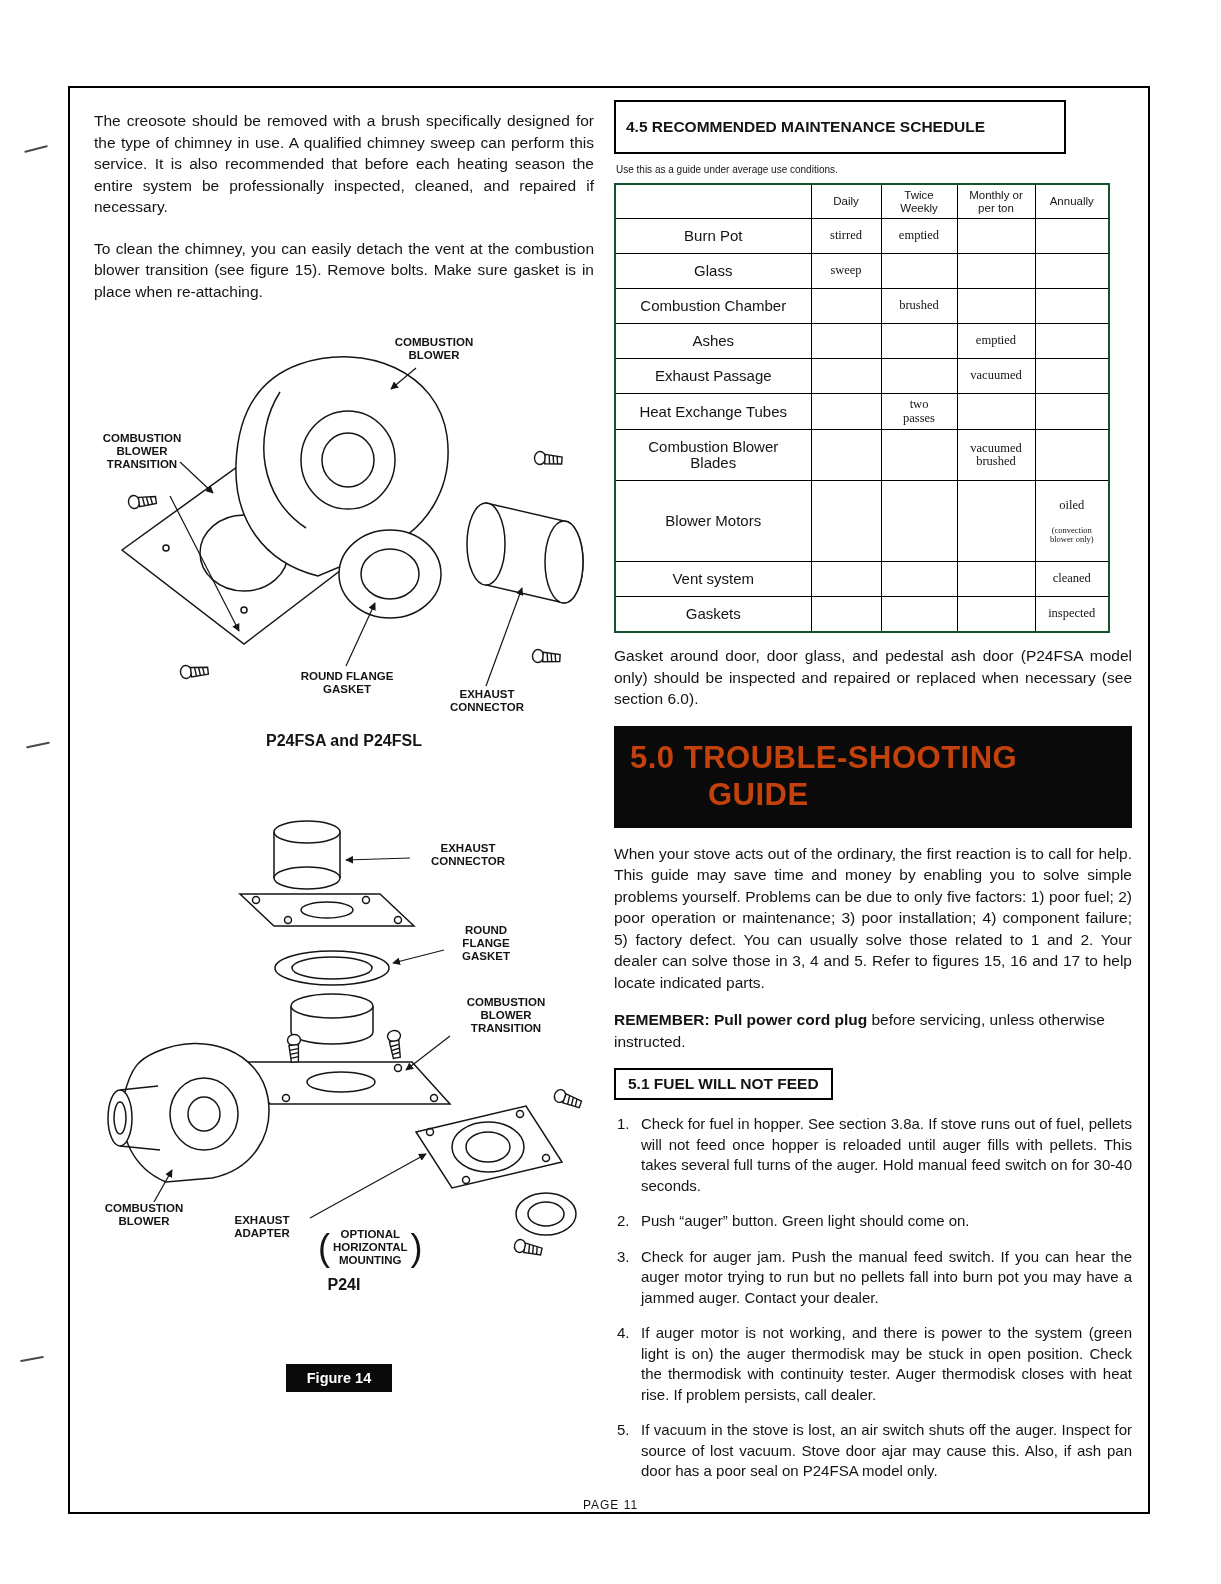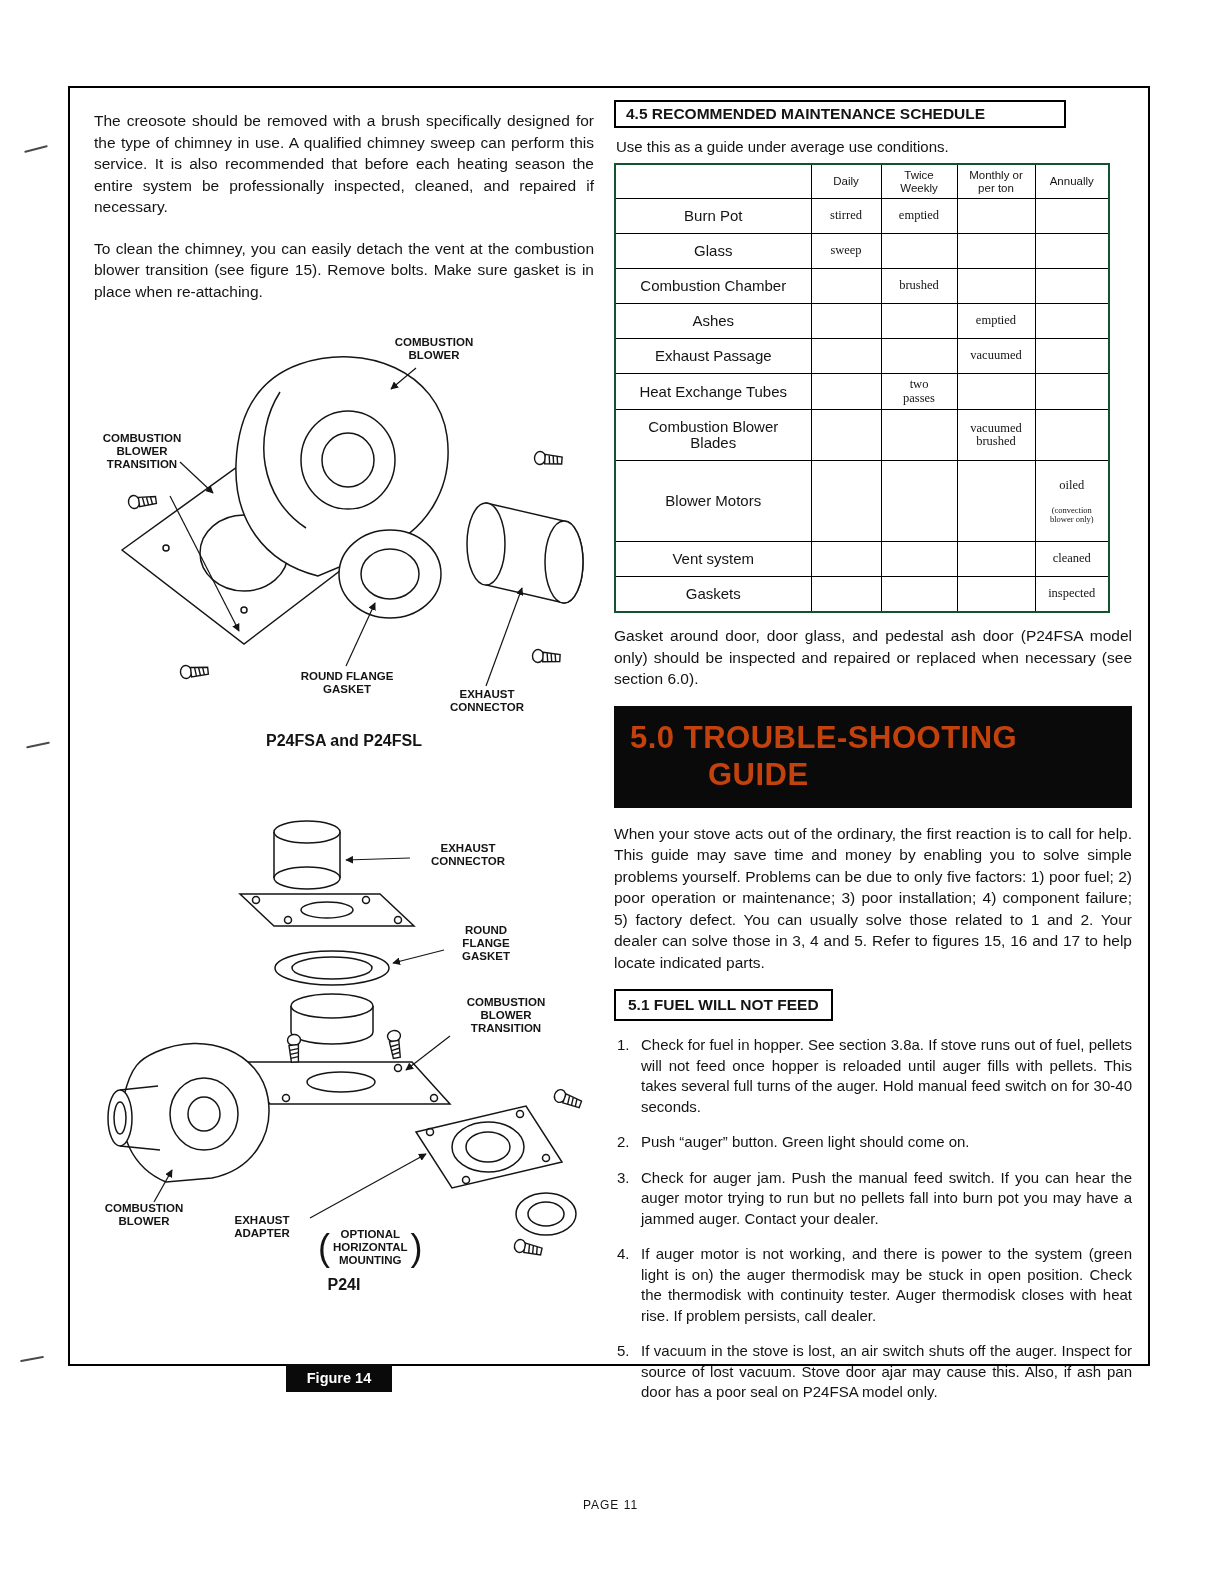--- a/index.html
+++ b/index.html
@@ -1,18 +1,18 @@
 <!DOCTYPE html>
 <html><head>
 <meta charset="utf-8">
 <style>
   * { box-sizing: border-box; margin: 0; padding: 0; }
   body { background:#ffffff; font-family:"Liberation Sans", sans-serif; color:#141414; }
   .page { position:relative; width:1221px; height:1584px; background:#fff; overflow:hidden; }
-  .frame { position:absolute; left:68px; top:86px; width:1082px; height:1280px; border:2px solid #000; }
+  .frame { position:absolute; left:68px; top:86px; width:1082px; height:1428px; border:2px solid #000; }
 
   .scan-mark { position:absolute; width:24px; height:2px; background:#4a4a4a; border-radius:2px; }
 
   .col-left  { position:absolute; left:24px; top:22px;  width:500px; }
   .col-right { position:absolute; left:544px; top:12px; width:518px; }
 
   .para { font-size:15.5px; line-height:21.5px; text-align:justify; }
   .para + .para { margin-top:20px; }
 
   
@@ -21,25 +21,25 @@
   .diag-label { position:absolute; font-size:11.5px; font-weight:bold; line-height:13px;
                 white-space:pre-line; text-align:center; }
   .diag-caption { font-size:16px; font-weight:bold; text-align:center; margin-top:6px; }
   .mount { display:flex; align-items:center; gap:3px; }
   .mount .paren { font-size:36px; font-weight:normal; line-height:36px; }
 
   .figure-box { margin:64px 0 0 192px; width:106px; background:#0a0a0a; color:#fff;
                 font-size:14.5px; font-weight:bold; text-align:center; padding:6px 0; }
 
   
-  .boxed-heading { border:2px solid #000; font-weight:bold; font-size:15.5px; padding:3px 10px; }
+  .boxed-heading { border:2px solid #000; font-weight:bold; font-size:15.5px; padding:16px 10px; }
   .h45 { width:452px; }
   .h51 { display:inline-block; margin-top:16px; padding:5px 12px; }
 
-  .intro { font-size:15px; margin:10px 0 8px 2px; }
+  .intro { font-size:10px; margin:10px 0 8px 2px; }
 
   table.maint { border-collapse:collapse; border:2px solid #14532d; width:494px; table-layout:fixed; }
   table.maint th, table.maint td { border:1px solid #000; vertical-align:middle; }
   table.maint th { font-size:11.5px; font-weight:normal; text-align:center; padding:4px 2px;
                    white-space:pre-line; line-height:12.5px; }
   td.c-name { font-size:15px; padding:9px 6px; text-align:center; white-space:pre-line; line-height:16px; }
   td.c-val  { font-size:12.5px; text-align:center; padding:4px 2px; white-space:pre-line; line-height:13.5px;font-family:Liberation Serif, serif; }
   .tiny { font-size:8.5px; line-height:9px; white-space:pre-line; }
 
   .gasket-note { margin-top:12px; }
@@ -350,20 +350,21 @@
 
       <p class="para gasket-note">Gasket around door, door glass, and pedestal ash door (P24FSA model only) should be inspected and repaired or replaced when necessary (see section 6.0).</p>
 
       <div class="banner">
         <div class="l1">5.0 TROUBLE-SHOOTING</div>
         <div class="l2">GUIDE</div>
       </div>
 
       <p class="para ts-para">When your stove acts out of the ordinary, the first reaction is to call for help. This guide may save time and money by enabling you to solve simple problems yourself. Problems can be due to only five factors: 1) poor fuel; 2) poor operation or maintenance; 3) poor installation; 4) component failure; 5) factory defect. You can usually solve those related to 1 and 2. Your dealer can solve those in 3, 4 and 5. Refer to figures 15, 16 and 17 to help locate indicated parts.</p>
 
+      <p class="remember"><b>REMEMBER: Pull power cord plug</b><span> before servicing, unless otherwise instructed.</span></p>
 
       <div class="boxed-heading h51">5.1 FUEL WILL NOT FEED</div>
 
       <ol class="steps">
         <li>Check for fuel in hopper. See section 3.8a. If stove runs out of fuel, pellets will not feed once hopper is reloaded until auger fills with pellets. This takes several full turns of the auger. Hold manual feed switch on for 30-40 seconds.</li>
         <li>Push “auger” button. Green light should come on.</li>
         <li>Check for auger jam. Push the manual feed switch. If you can hear the auger motor trying to run but no pellets fall into burn pot you may have a jammed auger. Contact your dealer.</li>
         <li>If auger motor is not working, and there is power to the system (green light is on) the auger thermodisk may be stuck in open position. Check the thermodisk with continuity tester. Auger thermodisk closes with heat rise. If problem persists, call dealer.</li>
         <li>If vacuum in the stove is lost, an air switch shuts off the auger. Inspect for source of lost vacuum. Stove door ajar may cause this. Also, if ash pan door has a poor seal on P24FSA model only.</li>
       </ol>

